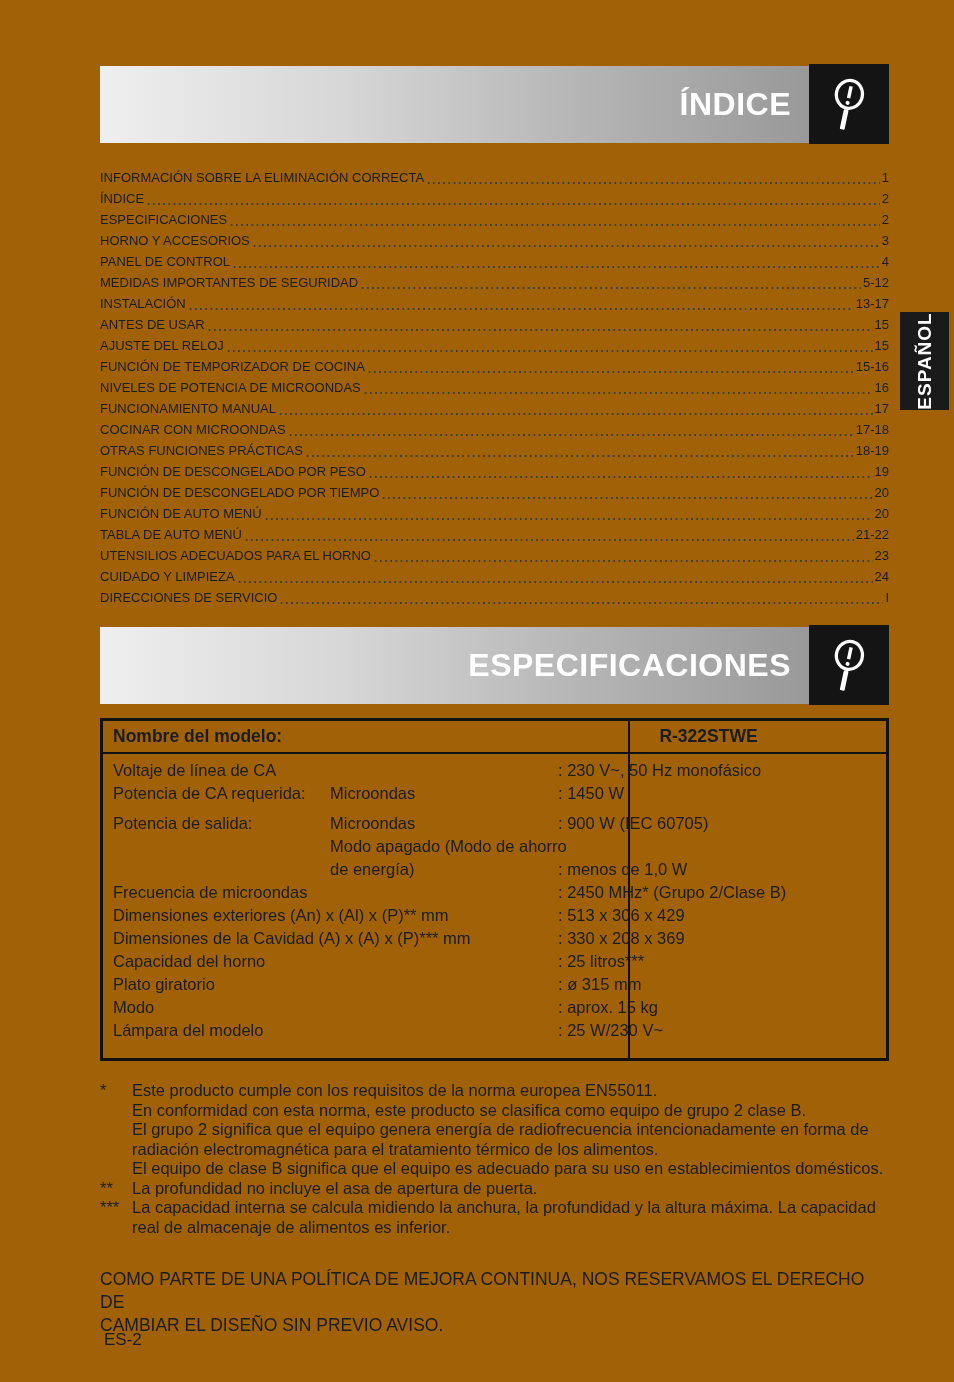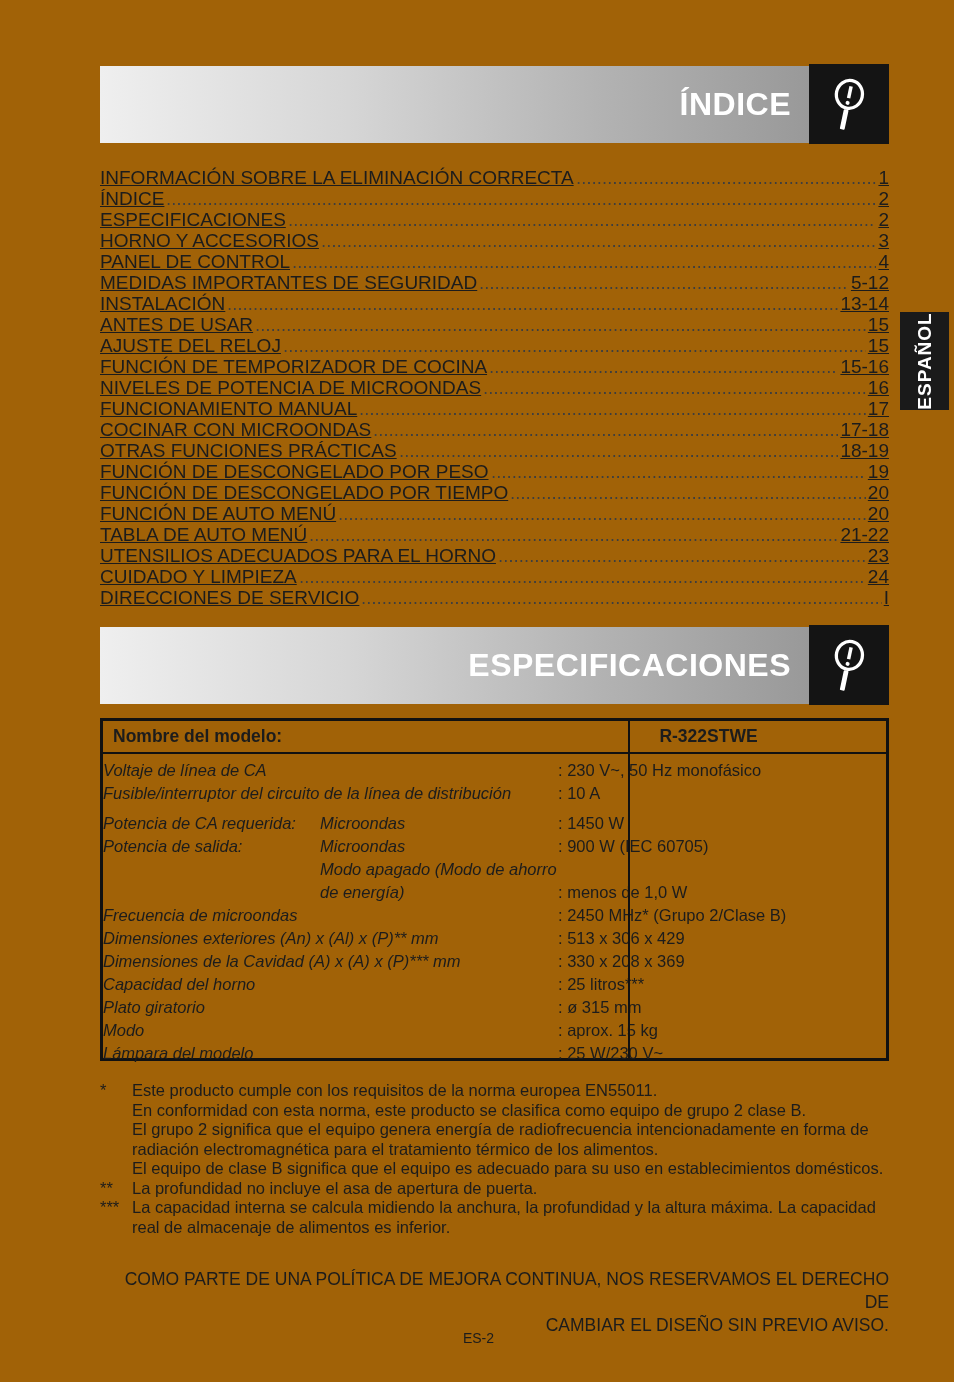--- a/index.html
+++ b/index.html
@@ -13,21 +13,21 @@
     background:linear-gradient(to right,#efefef 0%,#d6d6d6 35%,#b3b3b3 70%,#999999 100%);
     display:flex;align-items:center;justify-content:flex-end;
     padding-right:18px;box-sizing:border-box;
   }
   .band-title{font-size:32px;font-weight:bold;color:#ffffff;letter-spacing:.5px;white-space:nowrap;}
   .icon-box{
     position:absolute;left:809px;width:80px;height:80px;background:#141414;
     display:flex;align-items:center;justify-content:center;
   }
   
-  .toc{position:absolute;left:100px;top:167px;width:789px;font-size:19px;text-decoration:underline;}
+  .toc{position:absolute;left:100px;top:167px;width:789px;font-size:13px;}
   .toc-entry{display:flex;height:21px;line-height:21px;}
   .toc-label{white-space:nowrap;flex:none;}
   .toc-dots{
     flex:1;margin:0 2px;align-self:stretch;
     background-image:radial-gradient(circle,#3e3e3e 1.05px,transparent 1.35px);
     background-size:5.2px 4px;background-repeat:repeat-x;
     background-position:left calc(100% - 3px);
   }
   .toc-page{white-space:nowrap;flex:none;}
   
@@ -48,32 +48,32 @@
   .spec-header{
     display:flex;align-items:center;height:31px;border-bottom:2px solid #111111;
     font-weight:bold;font-size:17.5px;
   }
   .sh-label{width:428px;flex:none;padding-left:10px;box-sizing:border-box;}
   .sh-value{flex:1;text-align:center;}
   .spec-body{padding-top:5px;}
   .spec-row{display:flex;line-height:23px;}
   .spec-body div.spec-row:nth-of-type(3){margin-top:7px;}
   .spec-body div.spec-row:nth-of-type(7){margin-top:0;}
-  .sr-left{width:445px;flex:none;display:flex;box-sizing:border-box;font-style:italic;}
+  .sr-left{width:445px;flex:none;display:flex;padding-left:10px;box-sizing:border-box;}
   .sr-label{flex:none;min-width:217px;white-space:nowrap;}
   .sr-sub{white-space:nowrap;}
   .sr-value{flex:1;padding-left:10px;white-space:nowrap;}
   
   .footnotes{position:absolute;left:100px;top:1081px;width:794px;font-size:16.5px;line-height:19.5px;}
   .footnote{display:flex;}
   .fn-marker{flex:none;width:32px;}
   .fn-text{flex:1;}
   
-  .policy{position:absolute;left:100px;top:1268px;width:789px;text-align:right;font-size:17.5px;line-height:23px;}
-  .page-num{position:absolute;left:84px;top:1330px;width:789px;text-align:center;font-size:14px;}
+  .policy{position:absolute;left:100px;top:1268px;width:789px;text-align:left;font-size:17.5px;line-height:23px;}
+  .page-num{position:absolute;left:104px;top:1330px;width:789px;font-size:17px;}
 </style>
 </head>
 <body>
 
 <div class="page">
 
   <div class="band" style="top:66px;">
     <span class="band-title">ÍNDICE</span>
   </div>
   <div class="icon-box" style="top:64px;">
@@ -121,21 +121,21 @@
 
       <div class="toc-entry">
         <span class="toc-label">MEDIDAS IMPORTANTES DE SEGURIDAD</span>
         <span class="toc-dots"></span>
         <span class="toc-page">5-12</span>
       </div>
 
       <div class="toc-entry">
         <span class="toc-label">INSTALACIÓN</span>
         <span class="toc-dots"></span>
-        <span class="toc-page">13-14</span>
+        <span class="toc-page">13-17</span>
       </div>
 
       <div class="toc-entry">
         <span class="toc-label">ANTES DE USAR</span>
         <span class="toc-dots"></span>
         <span class="toc-page">15</span>
       </div>
 
       <div class="toc-entry">
         <span class="toc-label">AJUSTE DEL RELOJ</span>
@@ -243,27 +243,20 @@
     <div class="spec-body">
 
         <div class="spec-row">
           <span class="sr-left">
             <span class="sr-label">Voltaje de línea de CA</span>
             <span class="sr-sub"></span>
           </span>
           <span class="sr-value">: 230 V~, 50 Hz monofásico</span>
         </div>
 
-        <div class="spec-row">
-          <span class="sr-left">
-            <span class="sr-label">Fusible/interruptor del circuito de la línea de distribución</span>
-            <span class="sr-sub"></span>
-          </span>
-          <span class="sr-value">: 10 A</span>
-        </div>
 
         <div class="spec-row">
           <span class="sr-left">
             <span class="sr-label">Potencia de CA requerida:</span>
             <span class="sr-sub">Microondas</span>
           </span>
           <span class="sr-value">: 1450 W</span>
         </div>
 
         <div class="spec-row">

